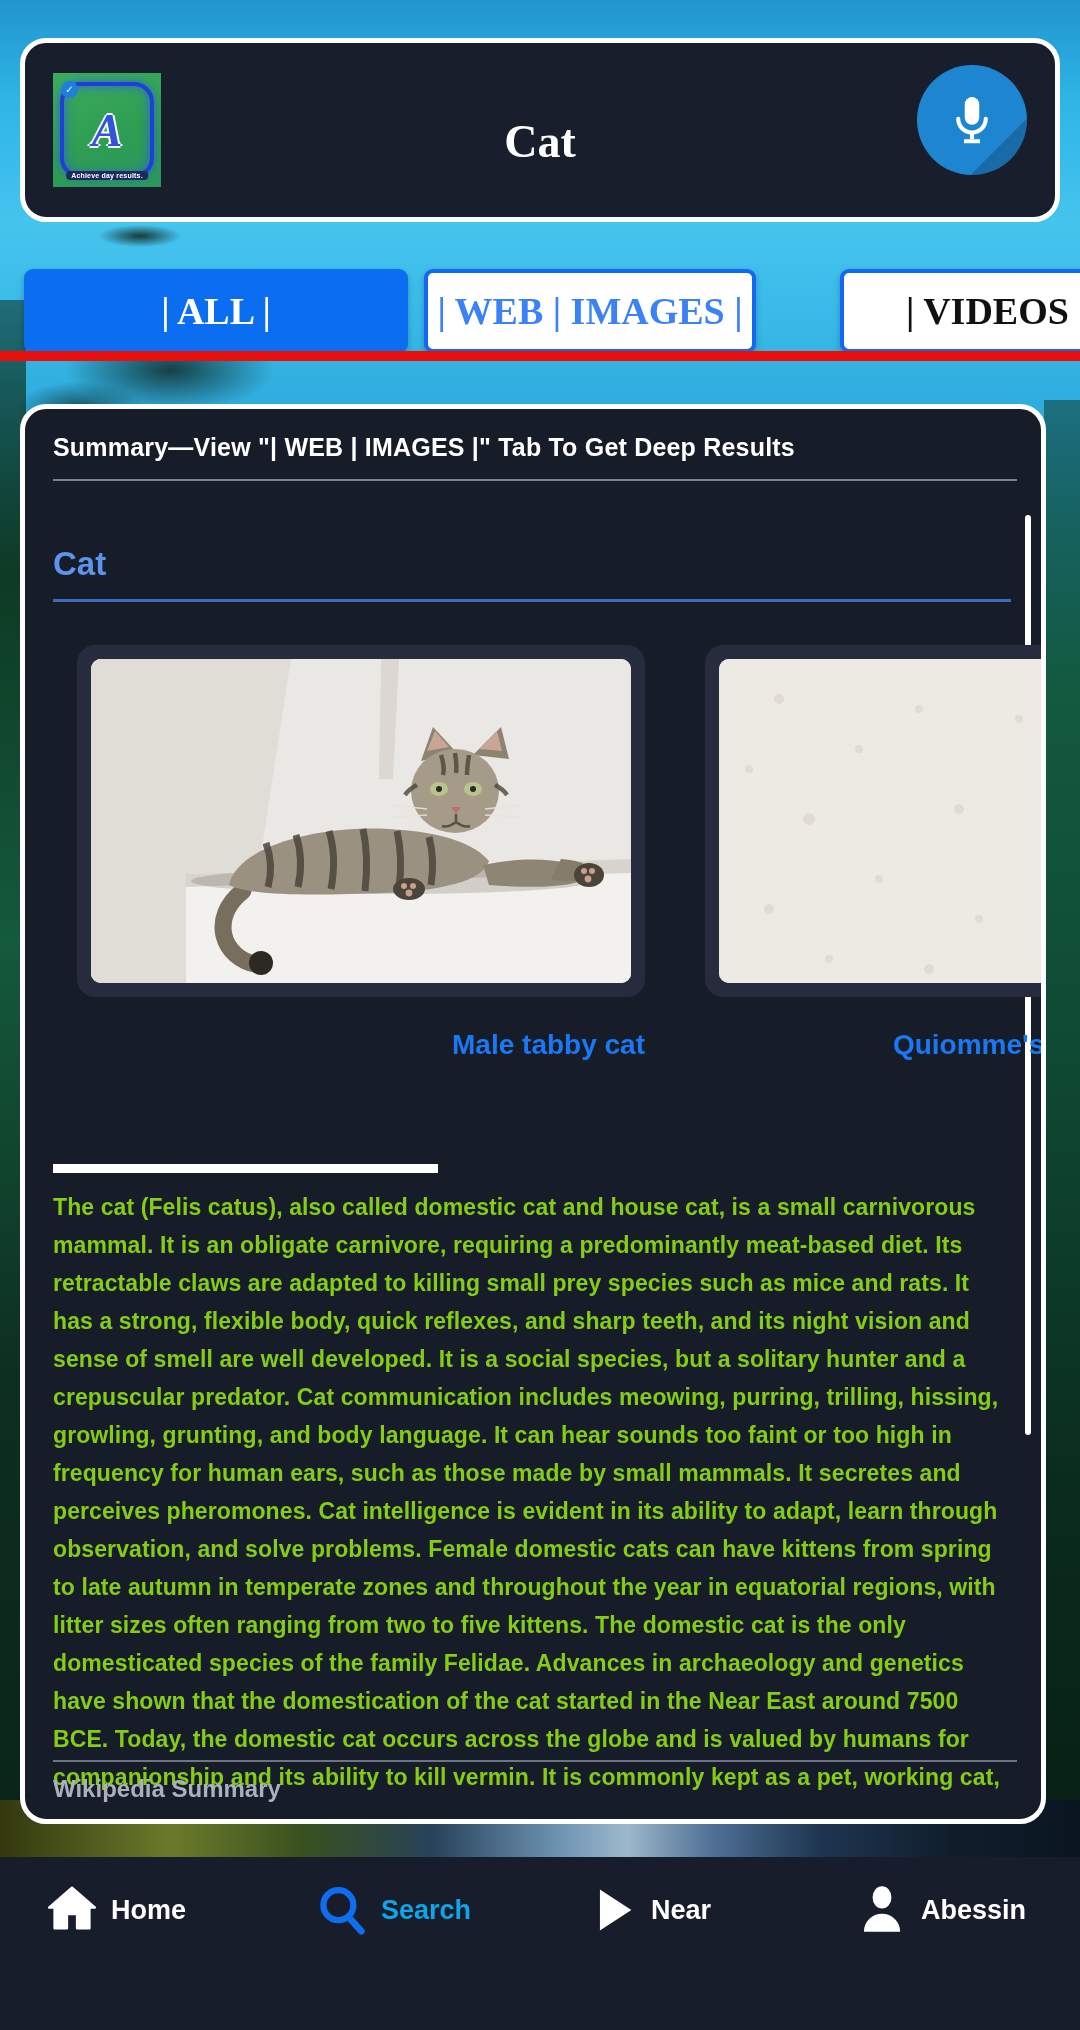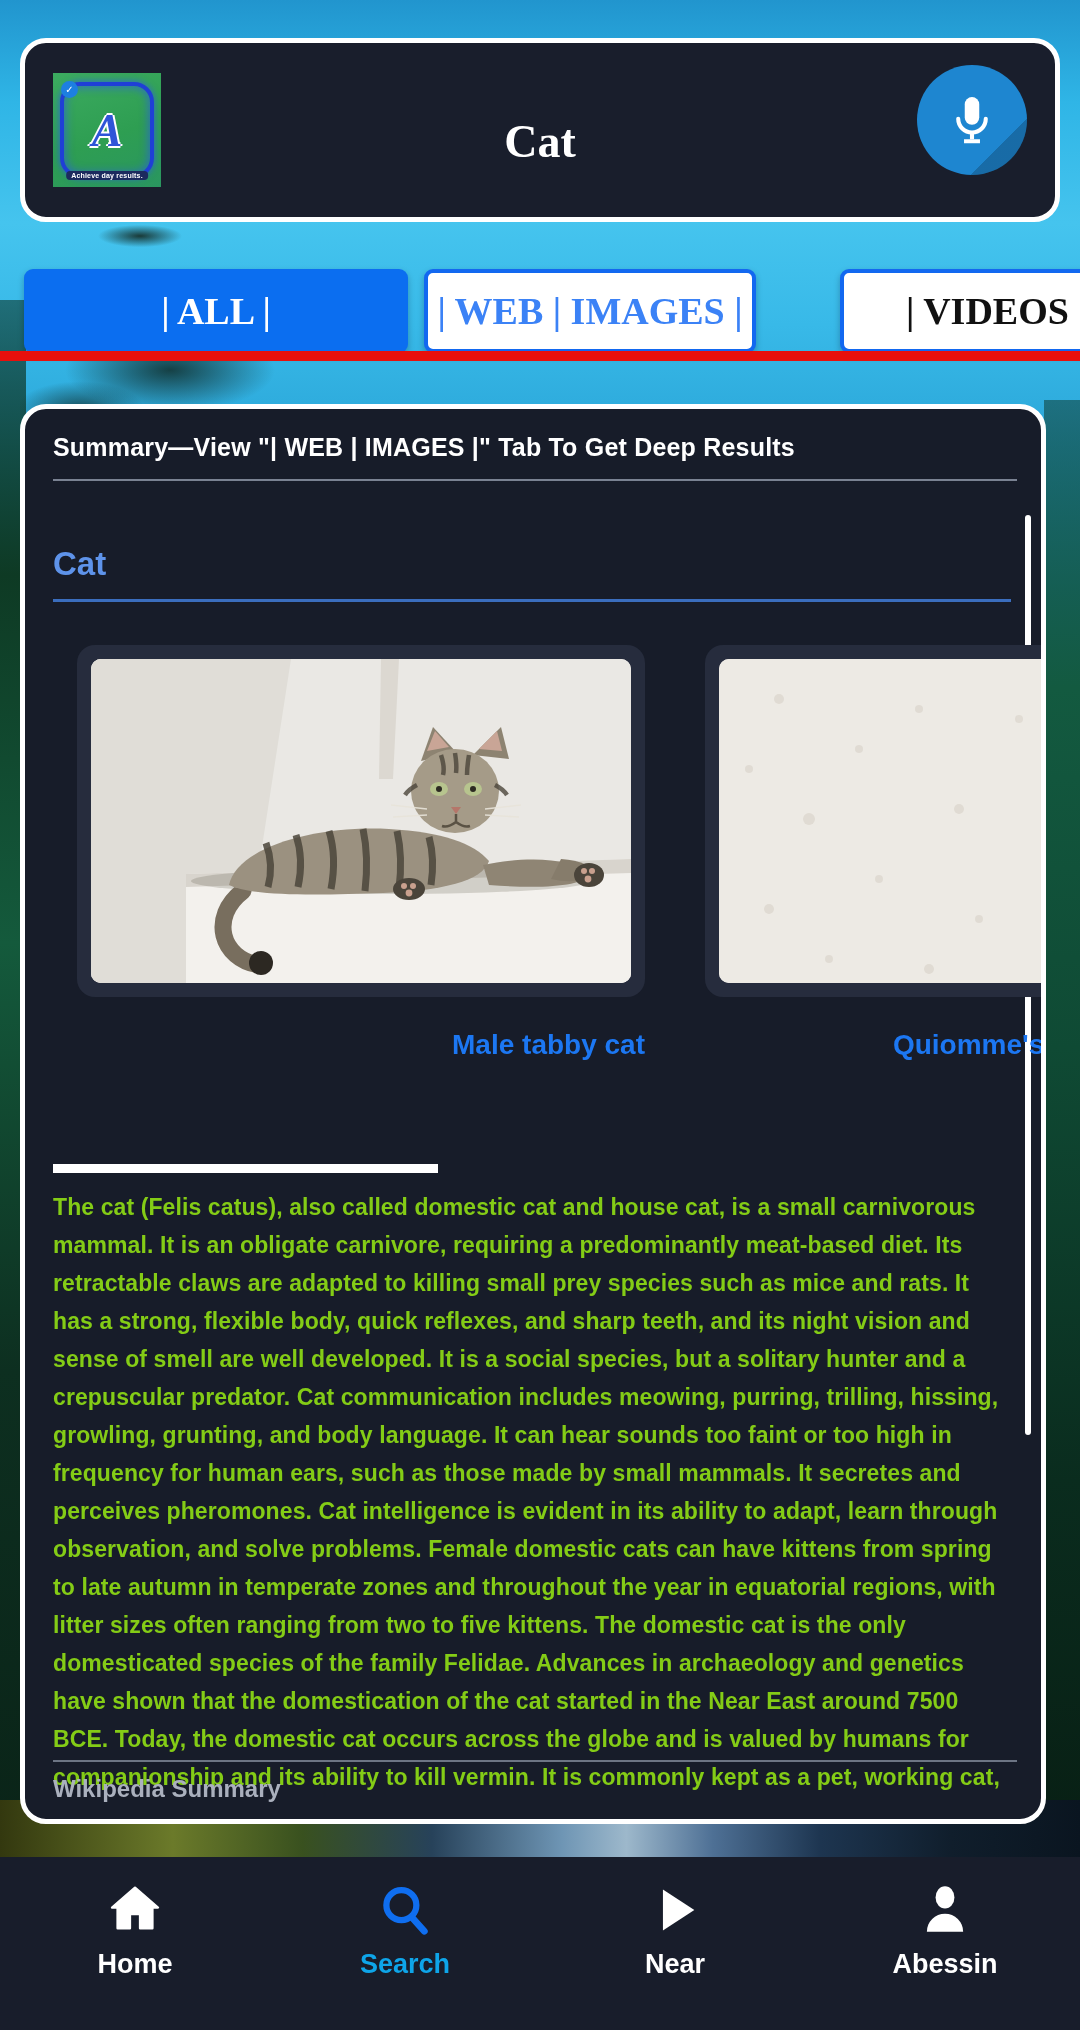--- a/index.html
+++ b/index.html
@@ -72,21 +72,21 @@
   .caption{width:568px;flex:none;text-align:right;color:#1c77f2;font-size:28px;font-weight:bold;
     white-space:nowrap;cursor:pointer;margin-top:8px;}
   .short-divider{position:absolute;left:28px;top:755px;width:385px;height:9px;background:#fff;}
   .body-text{position:absolute;left:28px;top:779px;width:962px;color:#84cc16;
     font-size:23px;line-height:38px;font-weight:bold;letter-spacing:.1px;}
   .hr2{position:absolute;left:28px;right:24px;top:1351px;height:2px;background:#6d7584;}
   .source{position:absolute;left:28px;top:1366px;color:#aab0bd;font-size:24px;font-weight:bold;}
   
   .bottom-nav{position:absolute;left:0;top:1857px;width:1080px;height:173px;background:#181d2b;
     display:flex;justify-content:space-around;align-items:flex-start;}
-  .nav-item{width:200px;padding-top:22px;display:flex;flex-direction:column;align-items:center;
+  .nav-item{width:200px;padding-top:22px;display:flex;flex-direction:row;align-items:center;
     gap:8px;cursor:pointer;background:none;border:none;}
   .nav-item .nav-label{font-size:27px;font-weight:bold;color:#fff;}
   .nav-item.active .nav-label{color:#0ea5e9;}
   .nav-icon{width:62px;height:62px;display:flex;align-items:center;justify-content:center;}
   .nav-icon svg{width:58px;height:58px;}
 </style>
 </head>
 <body>
 
 <div class="stage">

